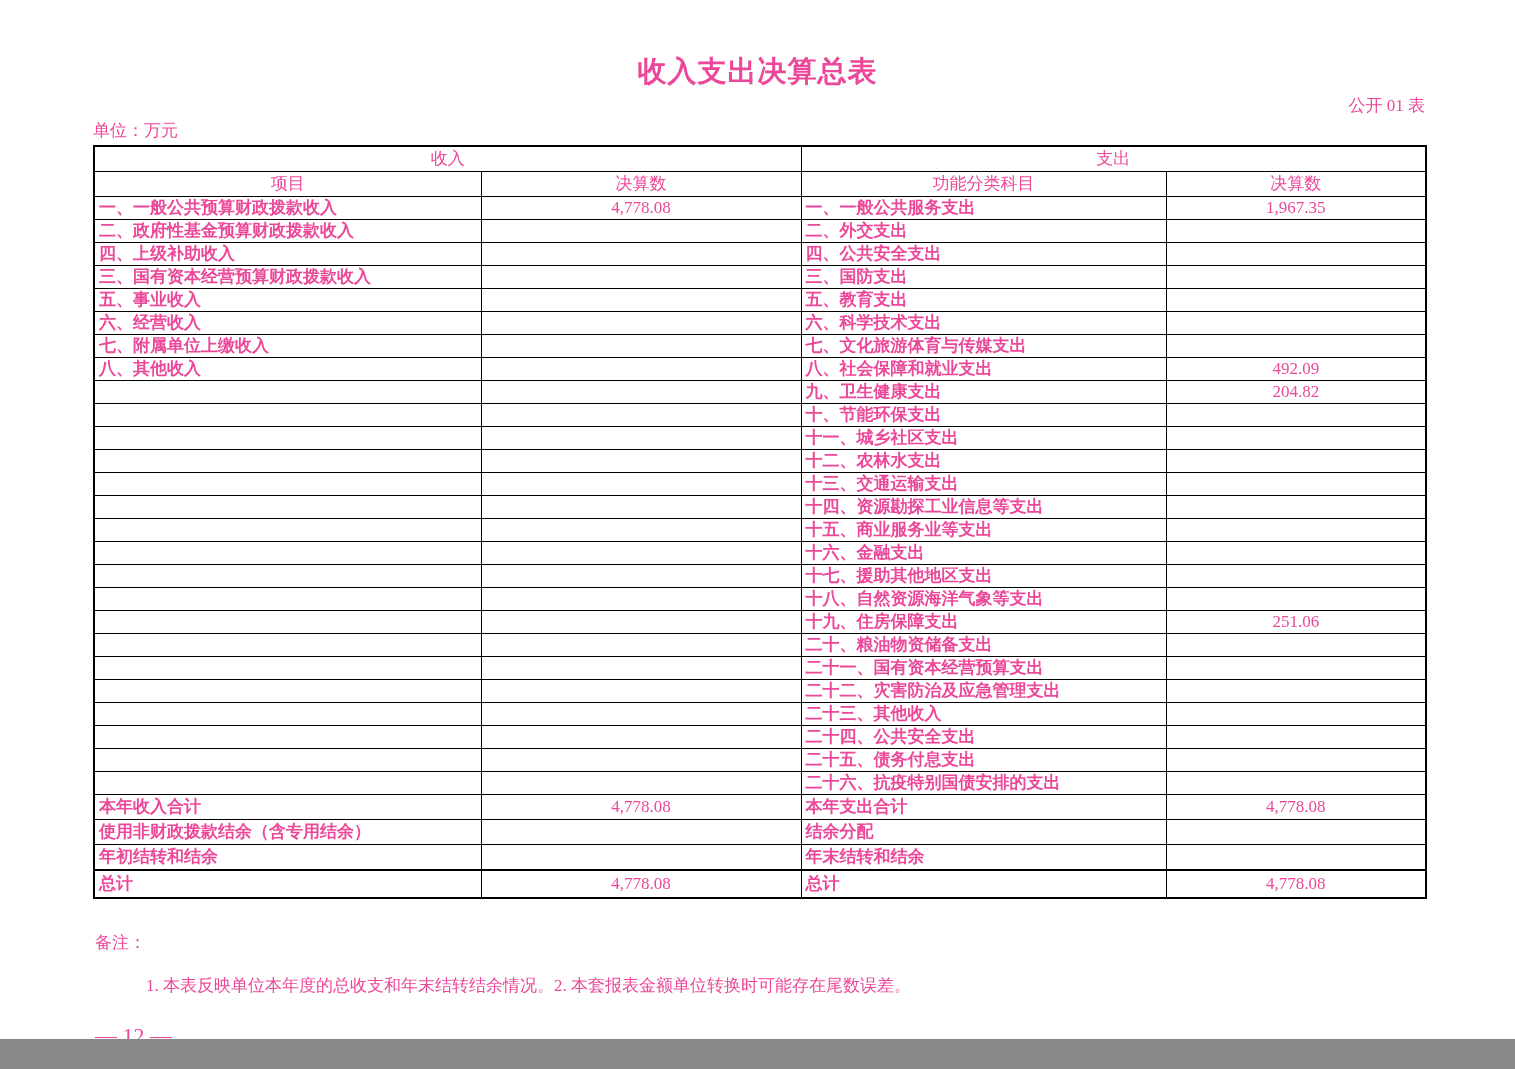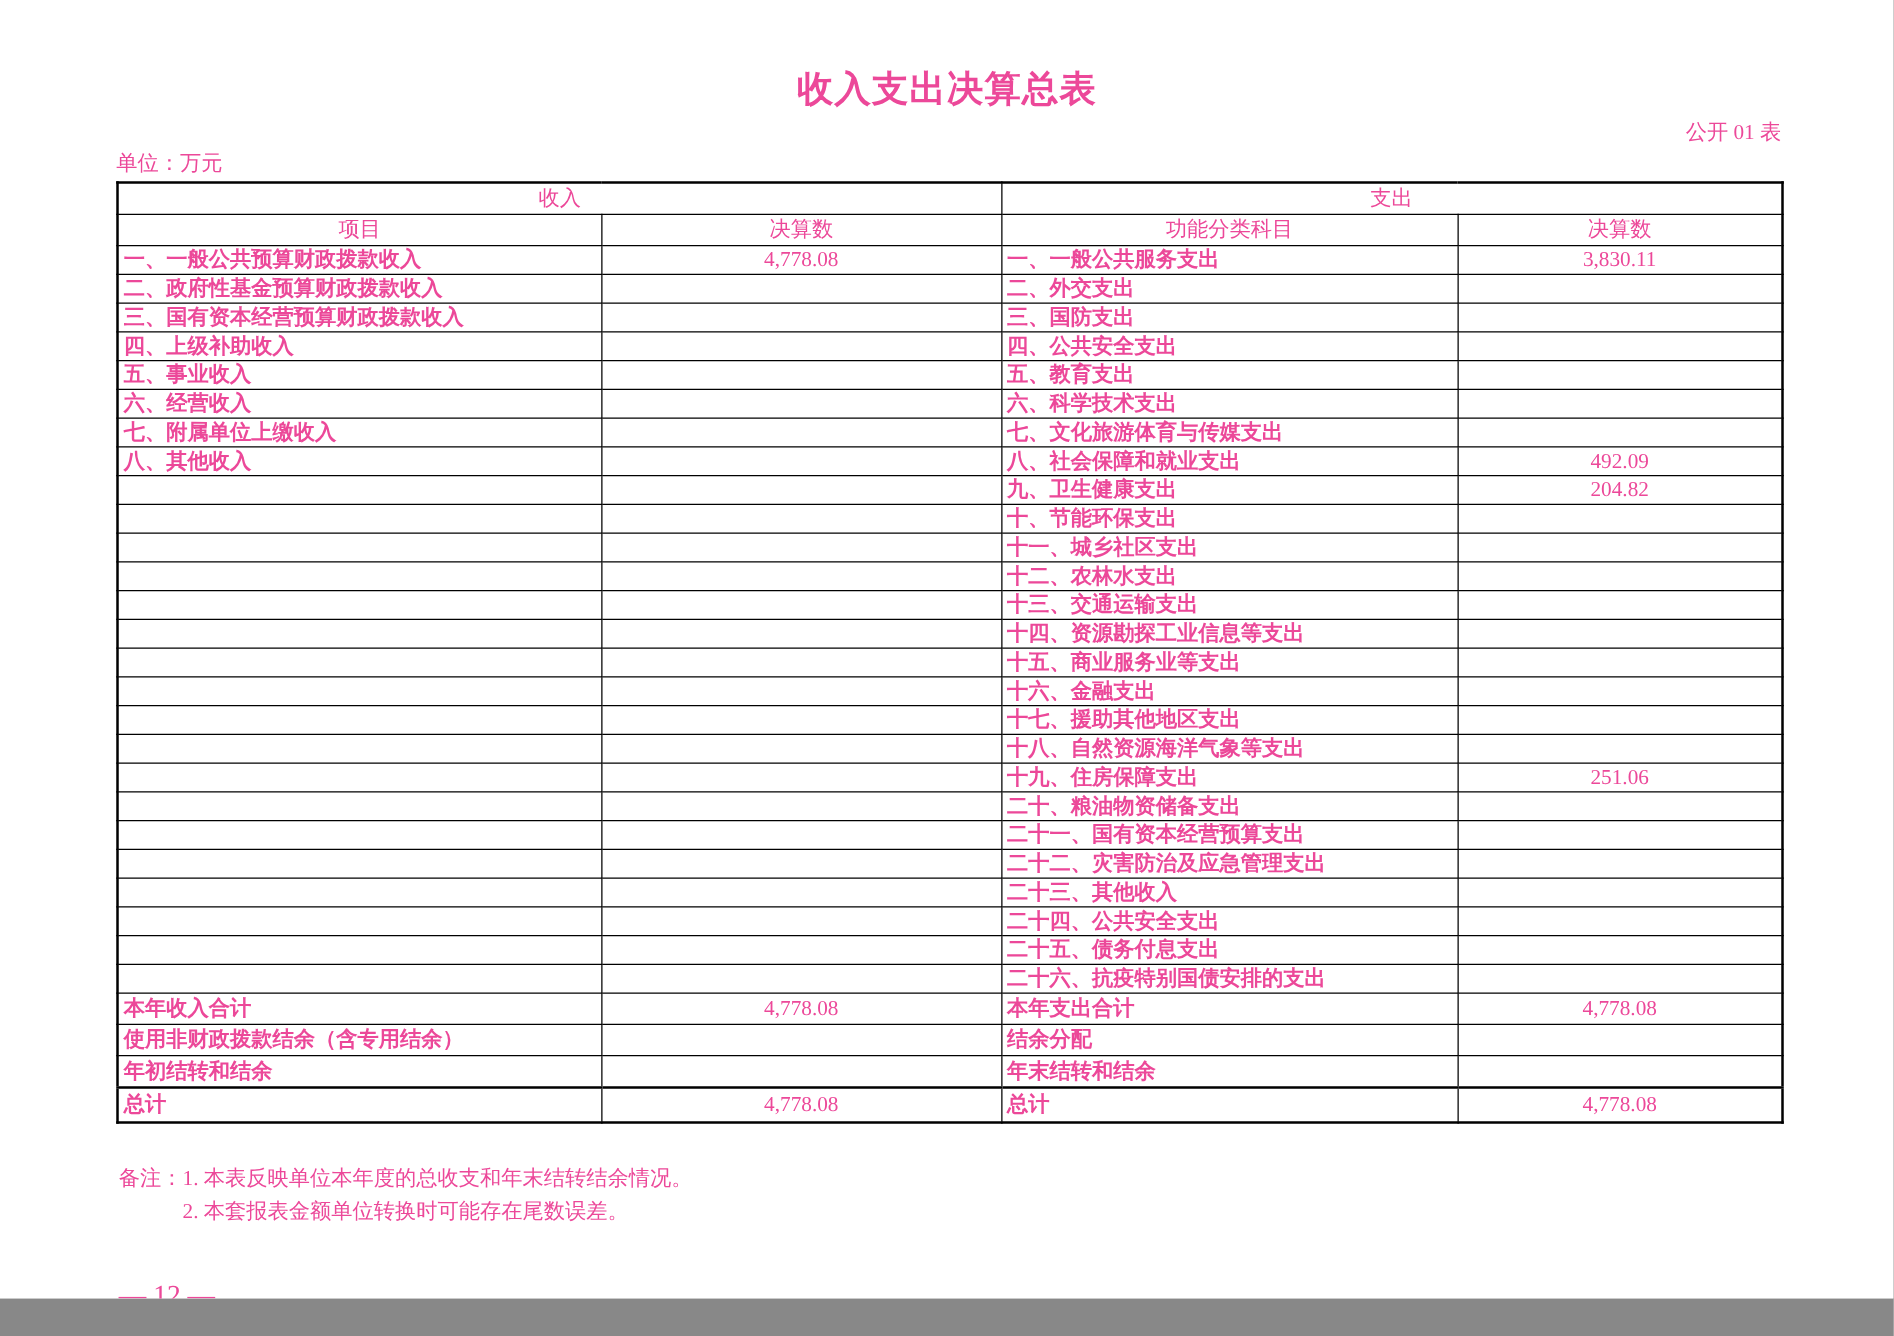--- a/index.html
+++ b/index.html
@@ -57,21 +57,21 @@
   .c-item { font-weight: bold; text-align: left; }
   .c-num  { text-align: center; font-weight: normal; }
   .c-center { text-align: left; font-family: Liberation Serif, serif; }
   .notes {
     position: absolute;
     top: 930px; left: 95px;
     font-size: 17px;
     line-height: 1.55;
     display: flex;
   }
-  .notes .note-lines { display: flex; flex-direction: column; }
+  .notes .note-lines { display: flex; flex-direction: row; margin-top: 43px; }
   .page-number {
     position: absolute;
     top: 1023px; left: 95px;
     font-size: 22px;
   }
 </style>
 </head>
 <body>
 
 <div class="page">
@@ -99,38 +99,38 @@
       <tr class="hdr-row">
         <td>项目</td>
         <td>决算数</td>
         <td>功能分类科目</td>
         <td>决算数</td>
       </tr>
     <tr class="data-row">
           <td class="c-item">一、一般公共预算财政拨款收入</td>
           <td class="c-num">4,778.08</td>
           <td class="c-item">一、一般公共服务支出</td>
-          <td class="c-num">3,830.11</td>
+          <td class="c-num">1,967.35</td>
         </tr>
         <tr class="data-row">
           <td class="c-item">二、政府性基金预算财政拨款收入</td>
           <td class="c-num"></td>
           <td class="c-item">二、外交支出</td>
           <td class="c-num"></td>
         </tr>
         <tr class="data-row">
+          <td class="c-item">四、上级补助收入</td>
+          <td class="c-num"></td>
+          <td class="c-item">四、公共安全支出</td>
+          <td class="c-num"></td>
+        </tr>
+        <tr class="data-row">
           <td class="c-item">三、国有资本经营预算财政拨款收入</td>
           <td class="c-num"></td>
           <td class="c-item">三、国防支出</td>
-          <td class="c-num"></td>
-        </tr>
-        <tr class="data-row">
-          <td class="c-item">四、上级补助收入</td>
-          <td class="c-num"></td>
-          <td class="c-item">四、公共安全支出</td>
           <td class="c-num"></td>
         </tr>
         <tr class="data-row">
           <td class="c-item">五、事业收入</td>
           <td class="c-num"></td>
           <td class="c-item">五、教育支出</td>
           <td class="c-num"></td>
         </tr>
         <tr class="data-row">
           <td class="c-item">六、经营收入</td>

